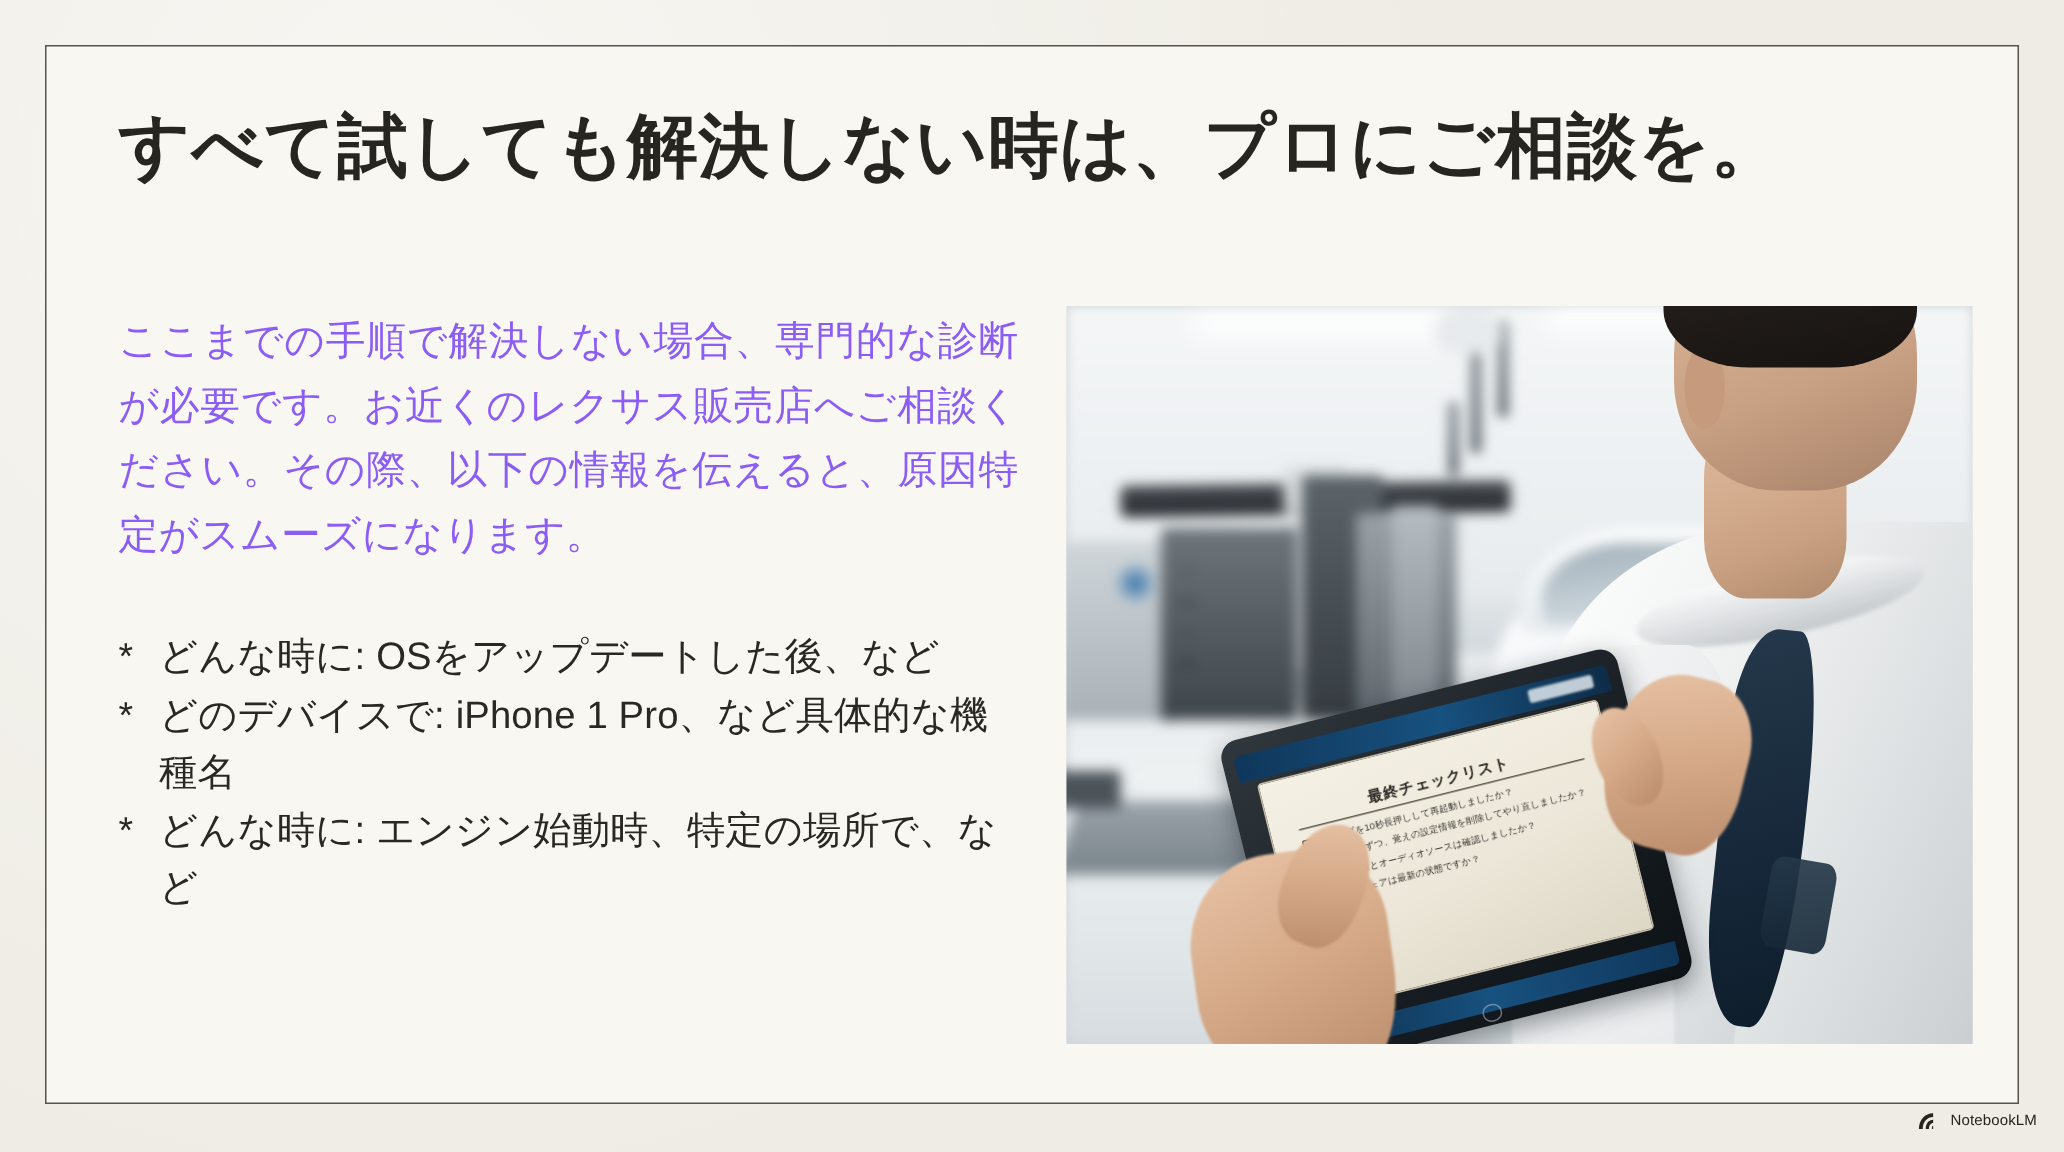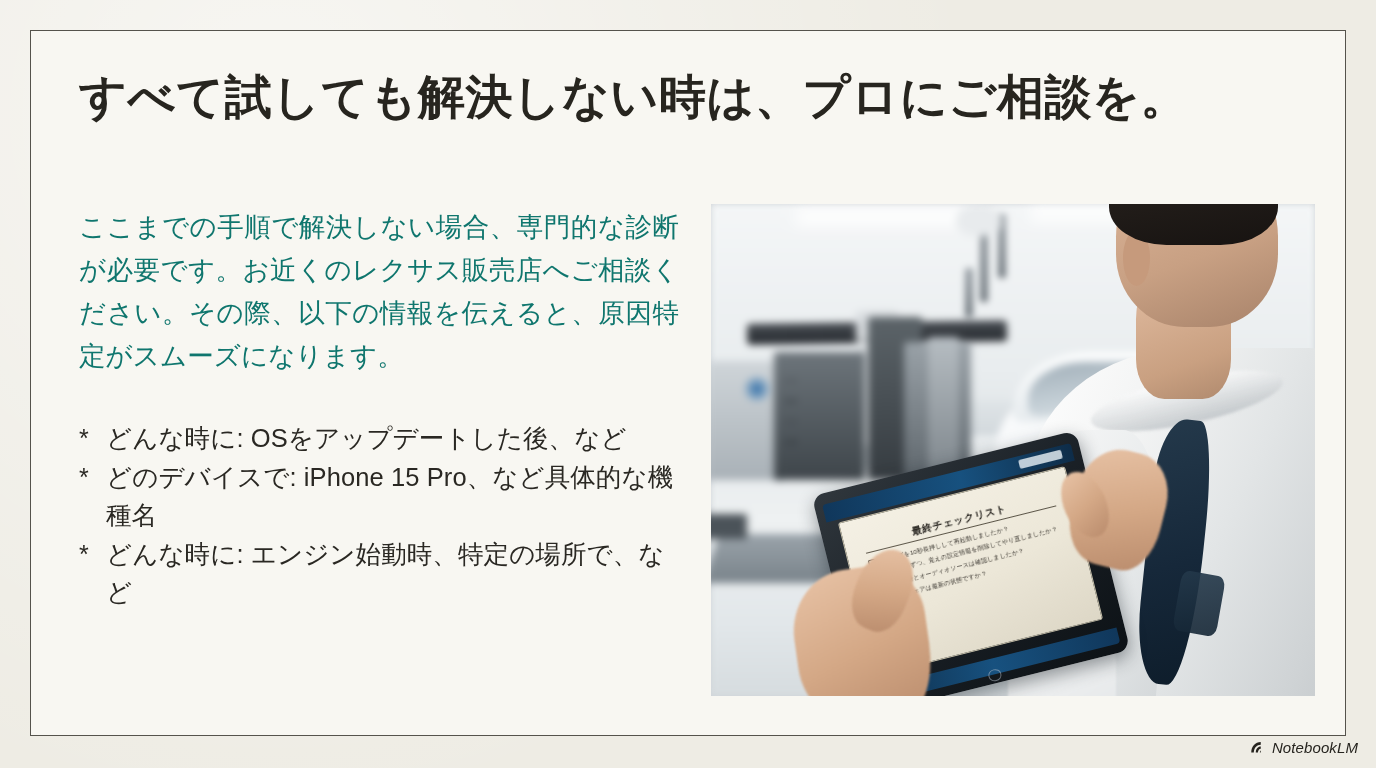--- a/index.html
+++ b/index.html
@@ -55,21 +55,21 @@
   #left-column {
     position: absolute;
     left: 48px;
     top: 175px;
     width: 600px;
   }
 
   #intro-paragraph {
     font-size: 26.5px;
     line-height: 1.62;
-    color: #0f766e;
+    color: #8b5cf6;
     letter-spacing: 0.1px;
     text-align: justify;
     text-justify: inter-character;
   }
 
   #bullet-list {
     margin-top: 42px;
     list-style: none;
   }
 
@@ -567,24 +567,23 @@
   #footer-brand {
     position: absolute;
     right: 18px;
     bottom: 12px;
     display: flex;
     align-items: center;
     gap: 6px;
   }
   #brand-icon { width: 17px; height: 17px; display: block; }
   #brand-label {
-    font-size: 15px;
+    font-size: 10px;
     color: #26241F;
     letter-spacing: 0.1px;
-    font-style: italic;
   }
 </style>
 </head>
 <body>
 
 <div id="slide-root">
 
   <div id="slide-panel">
 
     <h1 id="slide-title">すべて試しても解決しない時は、プロにご相談を。</h1>
@@ -595,21 +594,21 @@
 
       <ul id="bullet-list">
 
         <li class="bullet-row">
           <span class="bullet-marker">*</span>
           <span class="bullet-text">どんな時に: OSをアップデートした後、など</span>
         </li>
 
         <li class="bullet-row">
           <span class="bullet-marker">*</span>
-          <span class="bullet-text">どのデバイスで: iPhone 15 Pro、など具体的な機種名</span>
+          <span class="bullet-text">どのデバイスで: iPhone 1 Pro、など具体的な機種名</span>
         </li>
 
         <li class="bullet-row">
           <span class="bullet-marker">*</span>
           <span class="bullet-text">どんな時に: エンジン始動時、特定の場所で、など</span>
         </li>
 
       </ul>
     </div>
 

